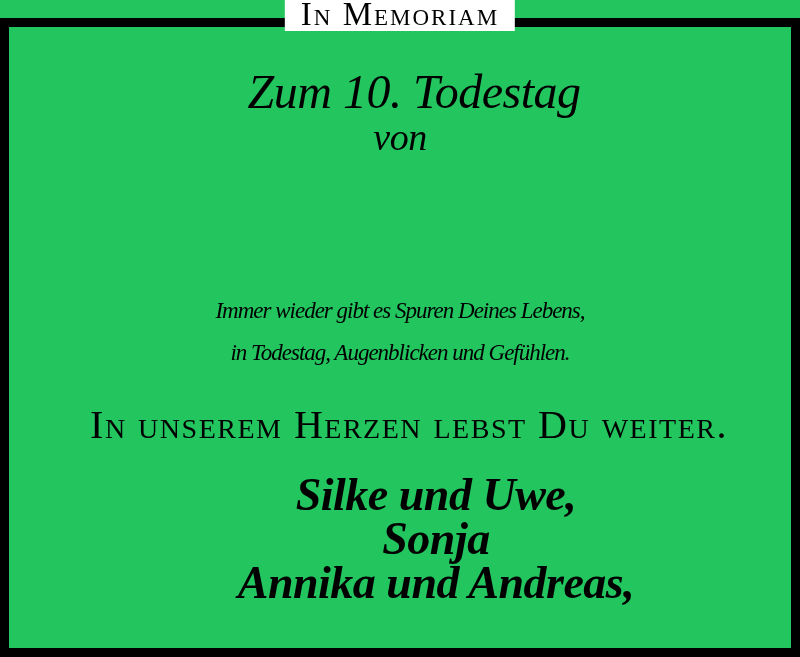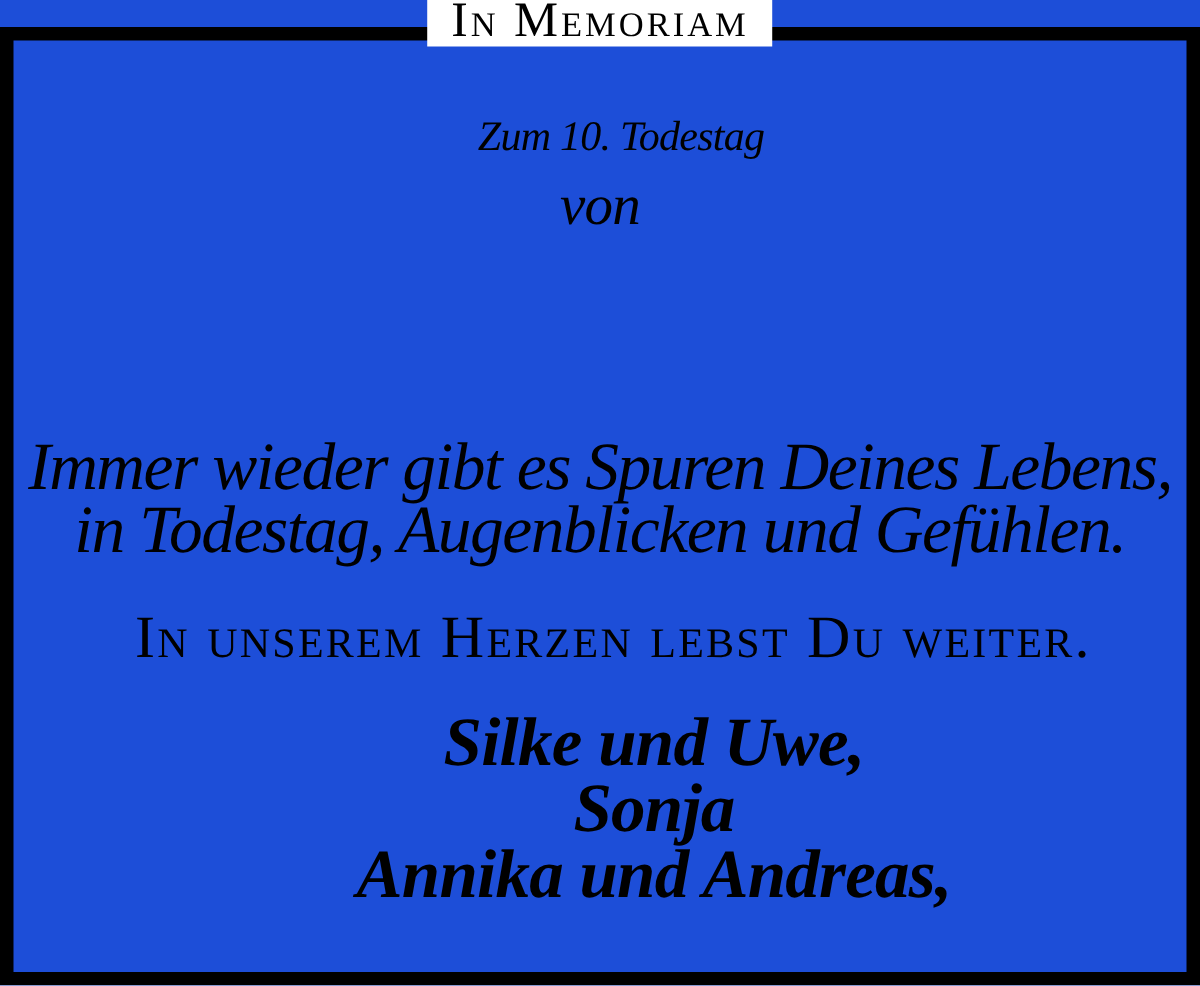--- a/index.html
+++ b/index.html
@@ -4,21 +4,21 @@
 <style>
   * { margin: 0; padding: 0; box-sizing: border-box; }
   html, body {
     width: 800px; height: 657px;
     background: #ffffff;
     font-family: "Liberation Serif", serif;
   }
   .stage {
     position: relative;
     width: 800px; height: 657px;
-    background: #1d4ed8;
+    background: #22c55e;
     color: #000000;
     overflow: hidden;
   }
   
   .frame {
     position: absolute;
     left: 0; top: 18px;
     width: 800px; height: 639px;
     border: 9px solid #000000;
   }
@@ -37,24 +37,24 @@
     letter-spacing: 2px;
     white-space: nowrap;
   }
   .line {
     position: absolute;
     left: 0; width: 100%;
     text-align: center;
     white-space: nowrap;
   }
   .script { font-family: "Liberation Serif", serif; font-style: italic; }
-  .occasion1 { top: 73px;  font-size: 28px; line-height: 38px; letter-spacing: -0.5px; padding-left: 28px; }
+  .occasion1 { top: 73px;  font-size: 48px; line-height: 38px; letter-spacing: -0.5px; padding-left: 28px; }
   .occasion2 { top: 118px; font-size: 38px; line-height: 38px; letter-spacing: -0.5px; }
   .name      { top: 193px; font-size: 60px; line-height: 60px; font-weight: bold; }
-  .verse     { top: 290px; font-size: 45px; line-height: 42px; letter-spacing: -1px; }
+  .verse     { top: 290px; font-size: 23px; line-height: 42px; letter-spacing: -1px; }
   .motto {
     top: 405px;
     font-family: "Liberation Serif", serif;
     font-variant: small-caps;
     font-size: 40px;
     line-height: 40px;
     letter-spacing: 1.5px;
     padding-left: 18px;
   }
   .mourners  { top: 473px; font-size: 46px; line-height: 44px; font-weight: bold; letter-spacing: -0.5px; margin-left: 36px; }

